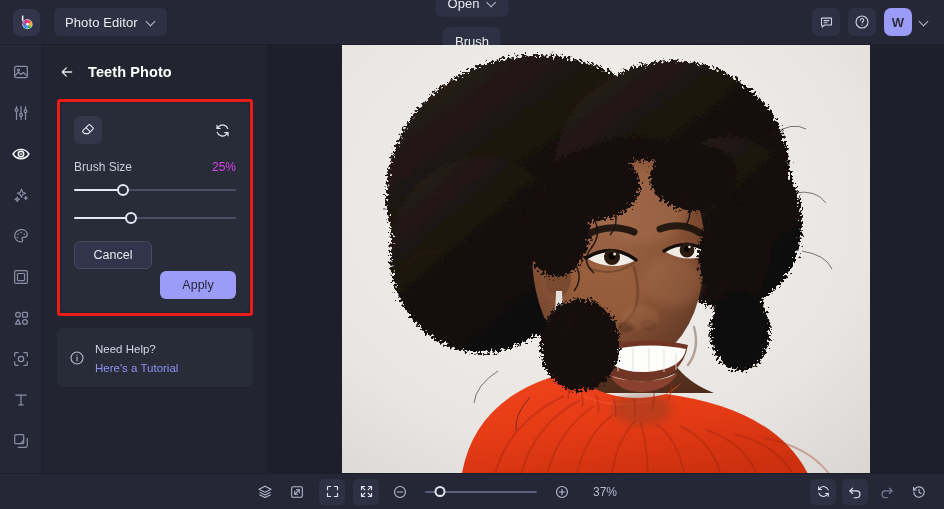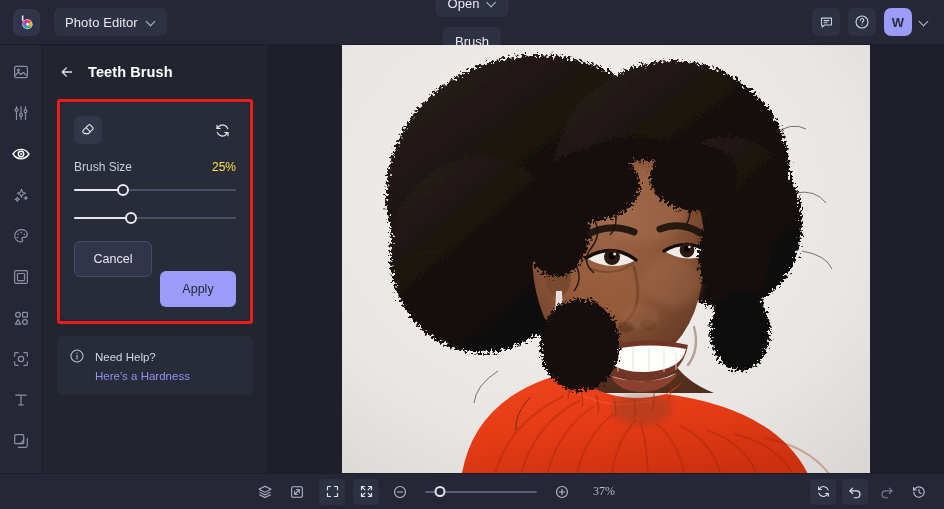--- a/index.html
+++ b/index.html
@@ -179,21 +179,21 @@
     cursor: pointer;
   }
   .sq-btn.ghost { background: transparent; }
 
   .slider-block { margin-bottom: 14px; }
   .slider-label-row {
     display: flex; justify-content: space-between; align-items: baseline;
     margin-bottom: 9px;
   }
   .slider-label { font-size: 12px; color: #c9cddd; }
-  .slider-value { font-size: 12px; color: #fde047; text-align: right; }
+  .slider-value { font-size: 12px; color: #d946ef; text-align: right; }
   .track {
     position: relative;
     height: 14px;
     display: flex; align-items: center;
     cursor: pointer;
   }
   .track-bg {
     position: absolute; left: 0; right: 0;
     height: 2px; background: #4a4f66; border-radius: 2px;
   }
@@ -209,21 +209,21 @@
     border: 2px solid #e4e6f0;
     transform: translateX(-50%);
   }
 
   .btn-row {
     display: flex; gap: 8px;
     margin-top: 16px;
   }
   .btn {
     flex: 1;
-    height: 36px;
+    height: 28px;
     border-radius: 6px;
     font-size: 12.5px;
     display: flex; align-items: center; justify-content: center;
     cursor: pointer;
     border: none;
     font-family: inherit;
   }
   .btn-cancel {
     background: #31344a;
     color: #e6e8f0;
@@ -235,21 +235,21 @@
     font-weight: 500;
     margin-top: 30px;
   }
 
   
   .help-card {
     margin: 12px 14px 0 14px;
     background: #282b38;
     border-radius: 6px;
     padding: 11px 12px;
-    display: flex; align-items: flex-start; gap: 10px;
+    display: flex; align-items: center; gap: 10px;
     cursor: pointer;
   }
   .help-icon {
     width: 16px; height: 16px; flex-shrink: 0;
     color: #b7bbcd;
     margin-top: 1px;
   }
   .help-text-title { font-size: 11.5px; color: #d3d7e6; line-height: 1.45; }
   .help-text-link { font-size: 11.5px; color: #8f92f2; line-height: 1.45; }
 
@@ -307,21 +307,21 @@
   }
   .zoom-knob {
     position: absolute;
     width: 11px; height: 11px; border-radius: 50%;
     background: #252736;
     border: 2px solid #dfe2ef;
     transform: translateX(-50%);
   }
   .zoom-pct {
     font-size: 12px; color: #b5bace;
-    margin-left: 10px; min-width: 32px; font-family: Liberation Serif, serif;
+    margin-left: 10px; min-width: 32px;
   }
 </style>
 </head>
 <body>
 
 <div class="app">
 
   <div class="topbar">
 
     <div class="logo">
@@ -464,21 +464,21 @@
     </div>
 
     <div class="panel">
 
       <div class="panel-head">
         <div class="back-arrow">
           <svg width="16" height="16" viewBox="0 0 24 24" fill="none" stroke="currentColor" stroke-width="1.9">
             <path d="M19 12H5.5M11 5.8 4.8 12l6.2 6.2" stroke-linecap="round" stroke-linejoin="round"></path>
           </svg>
         </div>
-        <div class="panel-title">Teeth Brush</div>
+        <div class="panel-title">Teeth Photo</div>
       </div>
 
       <div class="highlight">
         <div class="tool-card">
 
           <div class="tool-row">
             <div class="sq-btn">
               <svg width="16" height="16" viewBox="0 0 24 24" fill="none" stroke="currentColor" stroke-width="1.6">
                 <path d="M6.8 17.6 4.4 15.2a1.6 1.6 0 0 1 0-2.3l8.5-8.5a1.6 1.6 0 0 1 2.3 0l4.1 4.1a1.6 1.6 0 0 1 0 2.3l-6.6 6.6H8.5a1.6 1.6 0 0 1-1.1-.5z" stroke-linejoin="round"></path>
                 <path d="M9.3 8.6 15.4 14.7"></path>
@@ -524,21 +524,21 @@
       <div class="help-card">
         <span class="help-icon">
           <svg width="16" height="16" viewBox="0 0 24 24" fill="none" stroke="currentColor" stroke-width="1.6">
             <circle cx="12" cy="12" r="9"></circle>
             <path d="M12 11v5.4" stroke-linecap="round"></path>
             <circle cx="12" cy="7.8" r="0.9" fill="currentColor" stroke="none"></circle>
           </svg>
         </span>
         <span>
           <span class="help-text-title">Need Help?</span><br>
-          <span class="help-text-link">Here's a Hardness</span>
+          <span class="help-text-link">Here's a Tutorial</span>
         </span>
       </div>
 
     </div>
 
     <div class="canvas-wrap">
       <div class="photo">
         <svg viewBox="0 0 528 443" preserveAspectRatio="xMidYMid slice">
           <defs>
             <radialGradient id="bgG" cx="45%" cy="35%" r="85%">

